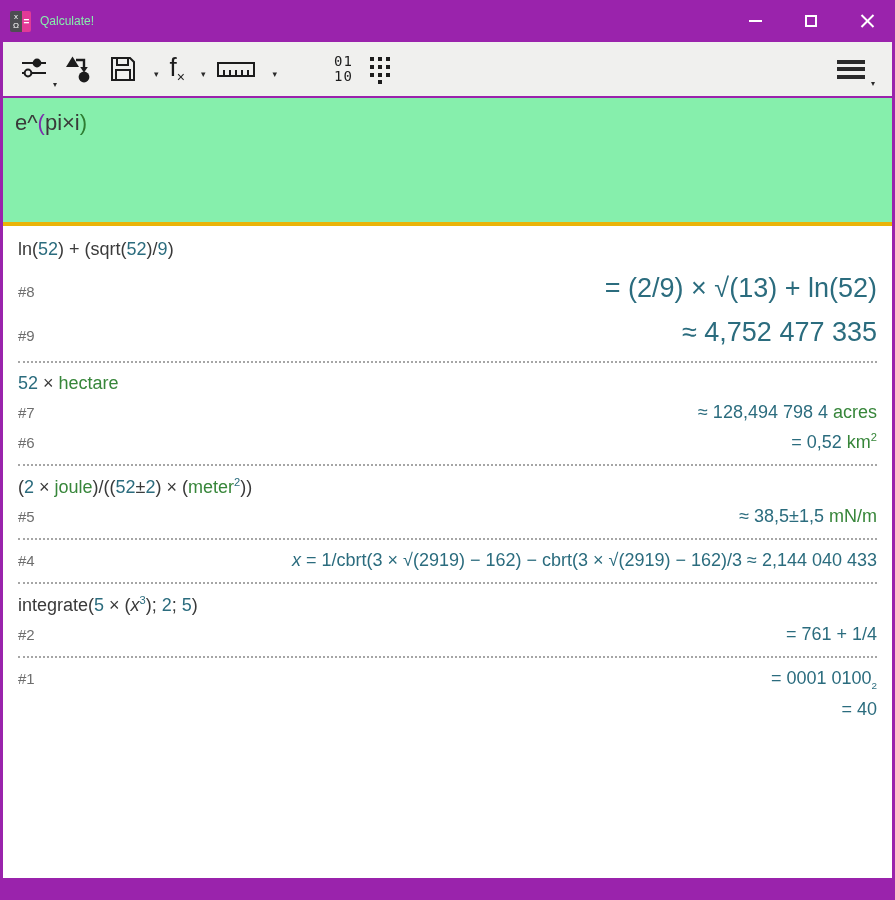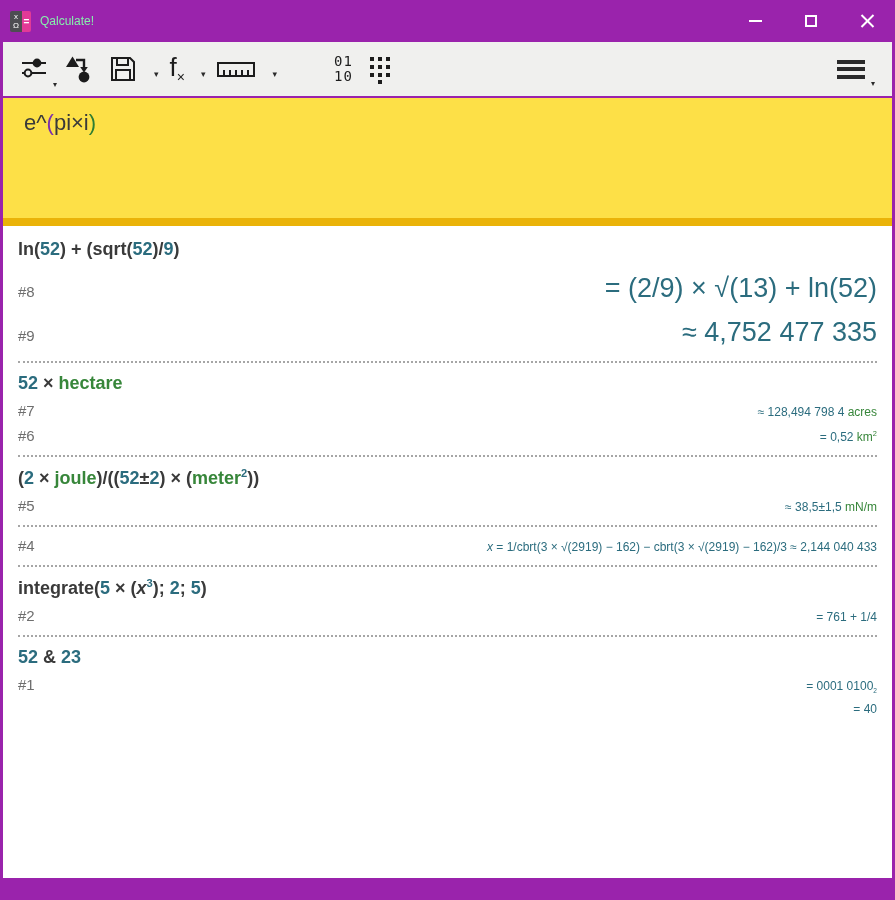--- a/index.html
+++ b/index.html
@@ -33,30 +33,30 @@
   .caret { font-size:9px; color:#2a2a2a; margin:10px 8px 0 6px; }
   .caret-corner { position:absolute; right:-4px; bottom:-2px; font-size:8px; color:#2a2a2a; }
   .fx-ico { font-size:26px; color:#1c1c1c; line-height:1; }
   .fx-ico sub { font-size:14px; }
   .bases-ico { font-family:"DejaVu Sans Mono", monospace; font-size:14px; line-height:1.05;
     color:#1c1c1c; letter-spacing:1px;margin-left:46px; }
   .menu-btn { margin-left:auto; position:relative; padding:4px 6px; }
   .menu-bar { width:28px; height:4px; background:#2a2a2a; margin:3.5px 0; }
 
   
-  .input-area { flex:0 0 128px; margin:0 3px; background:#fde047; padding:12px 21px;
-    font-size:22px; color:#3a3a3a; border-bottom:8px solid #eab308; }
+  .input-area { flex:0 0 128px; margin:0 3px; background:#86efac; padding:12px 12px;
+    font-size:22px; color:#3a3a3a; border-bottom:4px solid #eab308; }
 
   
   .history { flex:1; margin:0 3px; background:#fff; padding:10px 15px 0 15px; overflow:hidden; color:#3a3a3a; }
-  .expr { font-size:18px; margin:3px 0 4px;font-weight:bold; }
+  .expr { font-size:18px; margin:3px 0 4px; }
   .hrow { display:flex; align-items:baseline; justify-content:space-between; margin:8px 0; }
   .hrow.bigrow { margin:13px 0; }
   .hlabel { color:#6e6e6e; font-size:15px; flex:0 0 auto; }
-  .hresult { text-align:right; font-size:12px; }
+  .hresult { text-align:right; font-size:18px; }
   .hresult.big { font-size:27px; }
   .sep { border-top:2px dotted #a6a6a6; margin:11px 0 10px; }
   .bottom-bar { flex:0 0 22px; background:#9a23ac; }
 
   
   .t-o { color:#3a3a3a; }
   .t-n { color:#2b6c7e; }
   .t-t { color:#2b6c7e; }
   .t-u { color:#37863a; }
   .t-i { color:#3a3a3a; font-style:italic; }
@@ -230,21 +230,20 @@
       <div class="expr"><span class="t-o">integrate(</span><span class="t-n">5</span><span class="t-o"> × (</span><span class="t-i">x</span><span class="t-supn">3</span><span class="t-o">); </span><span class="t-n">2</span><span class="t-o">; </span><span class="t-n">5</span><span class="t-o">)</span></div>
       <div class="hrow">
         <span class="hlabel">#2</span>
         <span class="hresult"><span class="t-t">= 761 + 1/4</span></span>
       </div>
     </div>
 
     <div class="sep"></div>
 
     <div class="block">
-      <div class="expr"><span class="t-n">52</span><span class="t-o"> &amp; </span><span class="t-n">23</span></div>
       <div class="hrow">
         <span class="hlabel">#1</span>
         <span class="hresult"><span class="t-t">= 0001 0100</span><span class="t-subt">2</span></span>
       </div>
       <div class="hrow">
         <span class="hlabel"></span>
         <span class="hresult"><span class="t-t">= 40</span></span>
       </div>
     </div>
 

